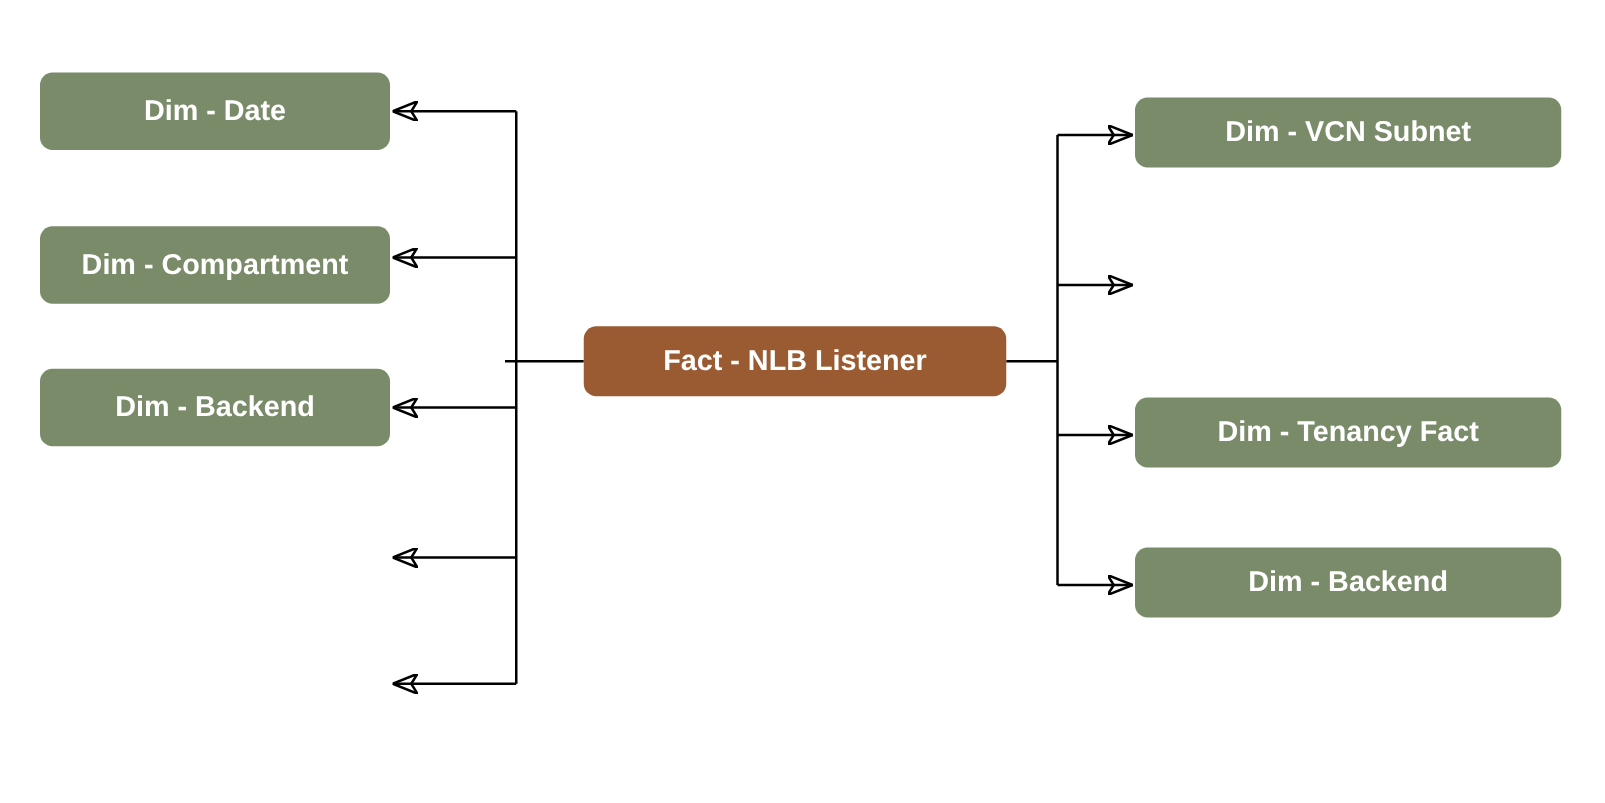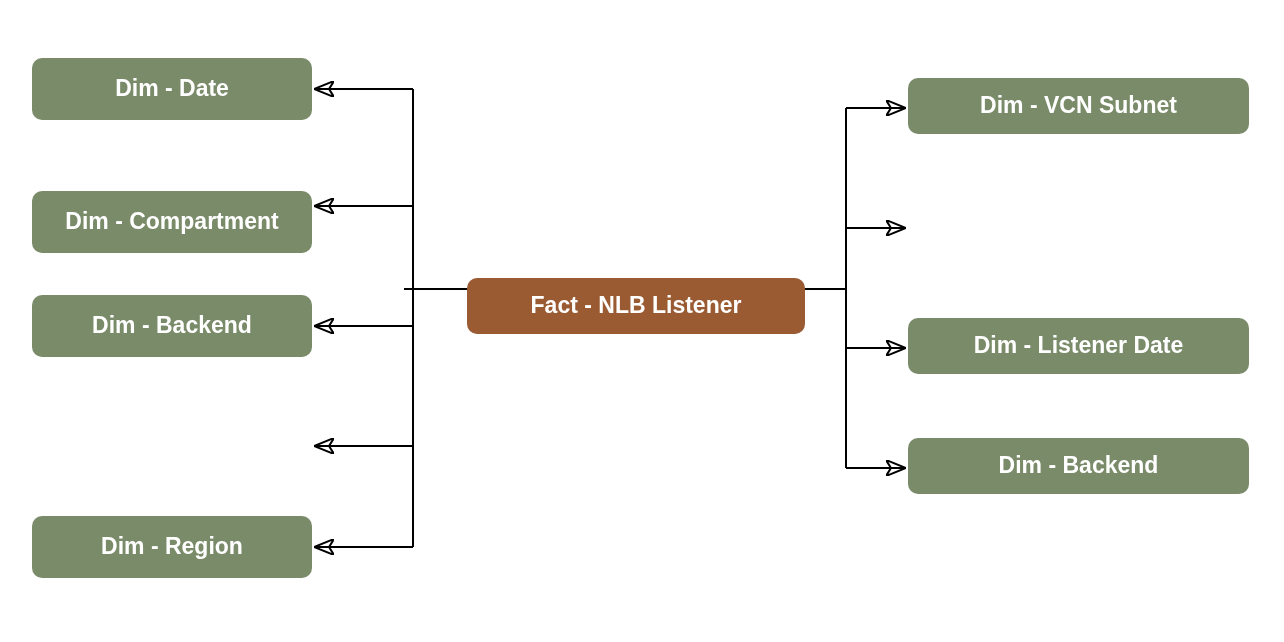--- a/index.html
+++ b/index.html
@@ -20,21 +20,21 @@
   .connectors{position:absolute;left:0;top:0;width:1284px;height:642px;}
   .connectors path{stroke:var(--connector);stroke-width:2;fill:none;}
   .arrowhead{fill:var(--connector);stroke:none;}
   .node{
     position:absolute;display:flex;align-items:center;justify-content:center;
     border-radius:10px;color:var(--node-text);font-size:23px;line-height:1.2;
     text-align:center;box-sizing:border-box;user-select:none;
   }
   .dim{background:var(--dimension-fill);left:32px;width:280px;height:62px;}
   .dim-right{background:var(--dimension-fill);left:908px;width:341px;height:56px;text-align:right;}
-  .fact{background:var(--fact-fill);left:467px;top:278px;width:338px;height:56px;}
+  .fact{background:var(--fact-fill);left:467px;top:261px;width:338px;height:56px;}
 </style>
 </head>
 <body>
 
 <div class="canvas">
 
   <svg class="connectors" width="1284" height="642" viewBox="0 0 1284 642" xmlns="http://www.w3.org/2000/svg">
     <defs>
       <marker id="arrow" viewBox="0 0 20 16" markerWidth="20" markerHeight="16" refX="20" refY="8" orient="auto" markerUnits="userSpaceOnUse">
         <path class="arrowhead" d="M0,0 L20,8 L0,16 L5,8 Z"></path>
@@ -53,37 +53,34 @@
     <path d="M846,108 H906" marker-end="url(#arrow)"></path>
     <path d="M846,228 H906" marker-end="url(#arrow)"></path>
     <path d="M846,348 H906" marker-end="url(#arrow)"></path>
     <path d="M846,468 H906" marker-end="url(#arrow)"></path>
     <path d="M805,289 H846"></path>
   </svg>
 
   <div class="node dim" style="top:58px">
     <span>Dim - Date</span>
   </div>
-  <div class="node dim" style="top:191px">
+  <div class="node dim" style="top:181px">
     <span>Dim - Compartment</span>
   </div>
   <div class="node dim" style="top:295px">
     <span>Dim - Backend</span>
-  </div>
-  <div class="node dim" style="top:516px">
-    <span>Dim - Region</span>
   </div>
 
   <div class="node fact">
     <span>Fact - NLB Listener</span>
   </div>
 
   <div class="node dim-right" style="top:78px">
     <span>Dim - VCN Subnet</span>
   </div>
   <div class="node dim-right" style="top:318px">
-    <span>Dim - Listener Date</span>
+    <span>Dim - Tenancy Fact</span>
   </div>
   <div class="node dim-right" style="top:438px">
     <span>Dim - Backend</span>
   </div>
 
 </div>
 
 </body></html>

